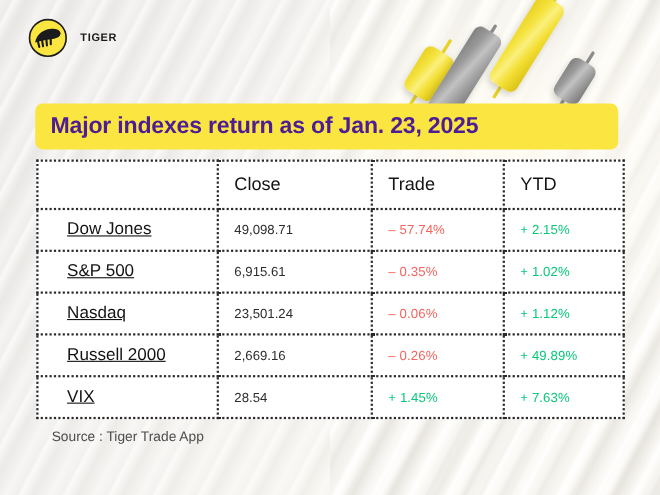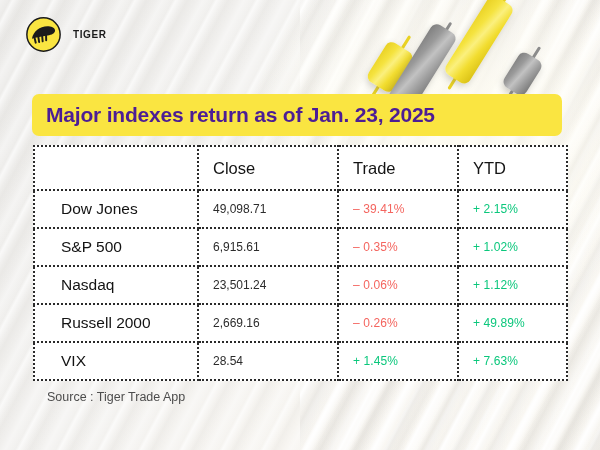--- a/index.html
+++ b/index.html
@@ -164,20 +164,21 @@
 
   tr.head-row th { height: 44px; font-size: 16.5px; color: #141414; padding-left: 14px; }
   tr.head-row th.h-name { padding-left: 0; }
 
   tr.data-row td { height: 38px; font-size: 12px; color: #2c2c2c; padding-left: 14px; }
   tr.data-row td.cell-name {
     padding-left: 26px;
     font-weight: bold;
     font-size: 15.5px;
     color: #131313;
+    text-decoration: underline;
   }
   td.pct { font-weight: bold; letter-spacing: .1px; }
   td.pct.up   { color: #0bc77c; }
   td.pct.down { color: #f4655f; }
 
   
   #source {
     position: absolute;
     left: 47px; top: 390px;
     font-size: 12.5px;
@@ -241,21 +242,21 @@
         <th class="h-name"></th>
         <th>Close</th>
         <th>Trade</th>
         <th>YTD</th>
       </tr>
     </thead>
     <tbody id="table-body">
         <tr class="data-row">
           <td class="cell-name">Dow Jones</td>
           <td class="cell-close">49,098.71</td>
-          <td class="pct down">– 39.41%</td>
+          <td class="pct down">– 57.74%</td>
           <td class="pct up">+ 2.15%</td>
         </tr>
         <tr class="data-row">
           <td class="cell-name">S&amp;P 500</td>
           <td class="cell-close">6,915.61</td>
           <td class="pct down">– 0.35%</td>
           <td class="pct up">+ 1.02%</td>
         </tr>
         <tr class="data-row">
           <td class="cell-name">Nasdaq</td>

